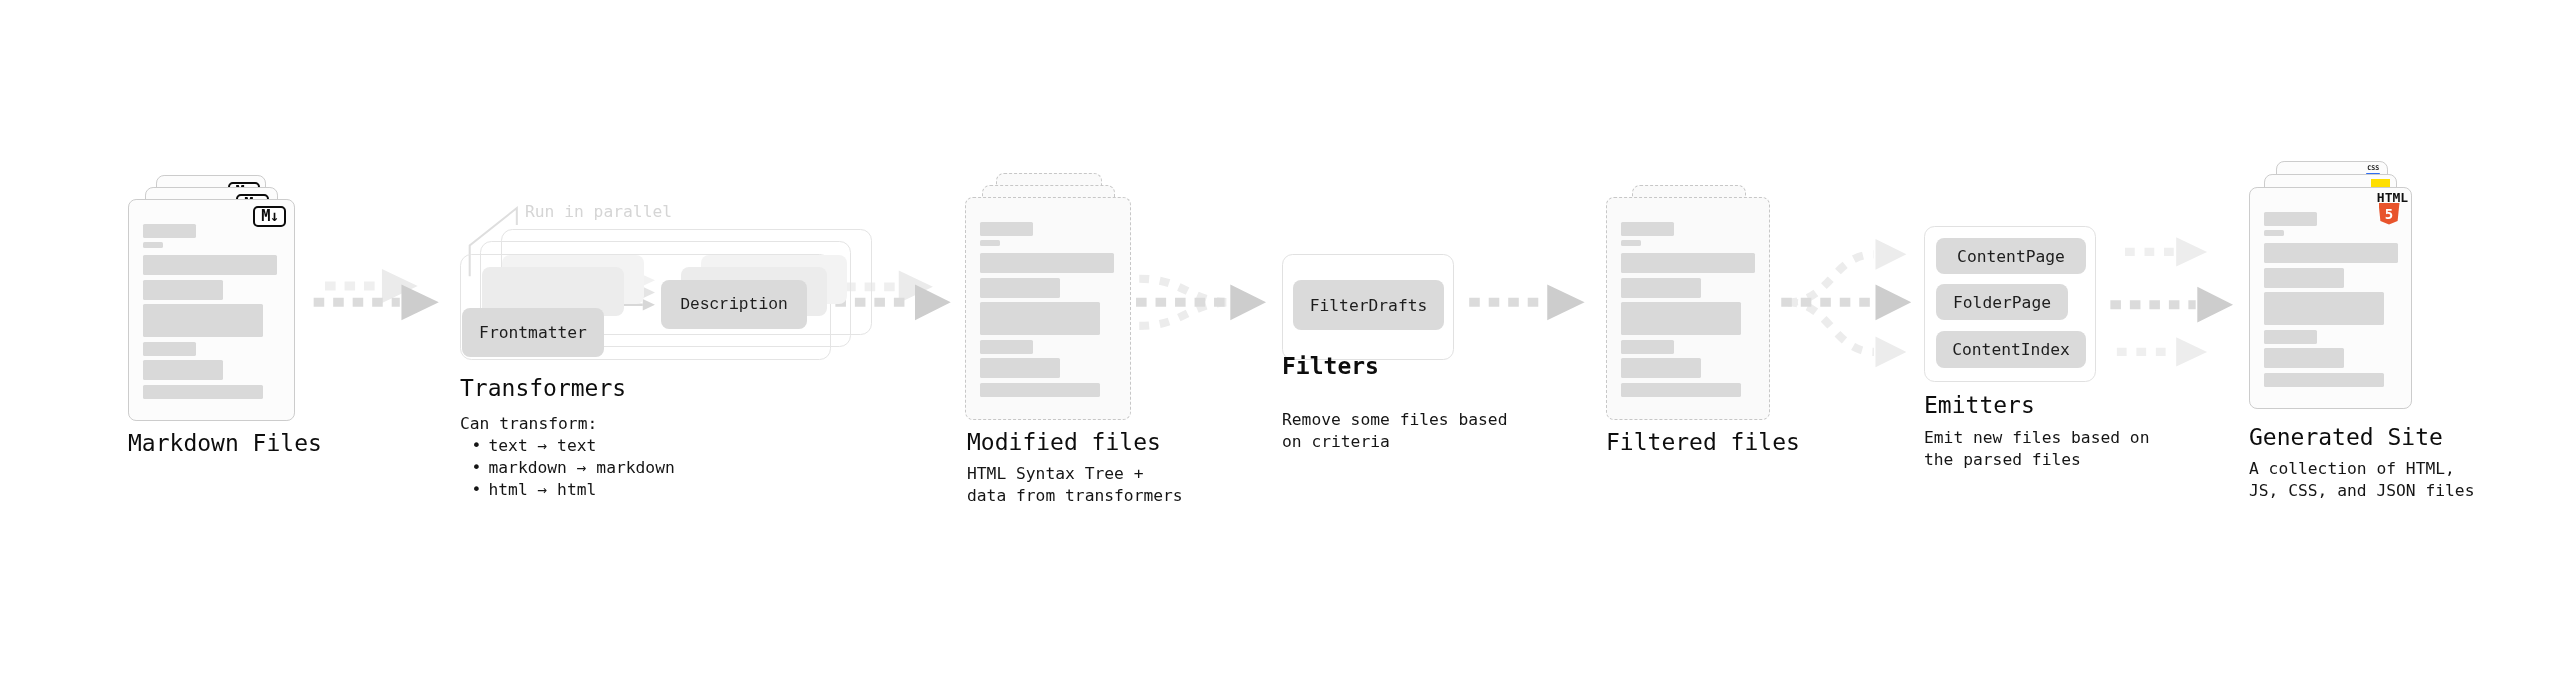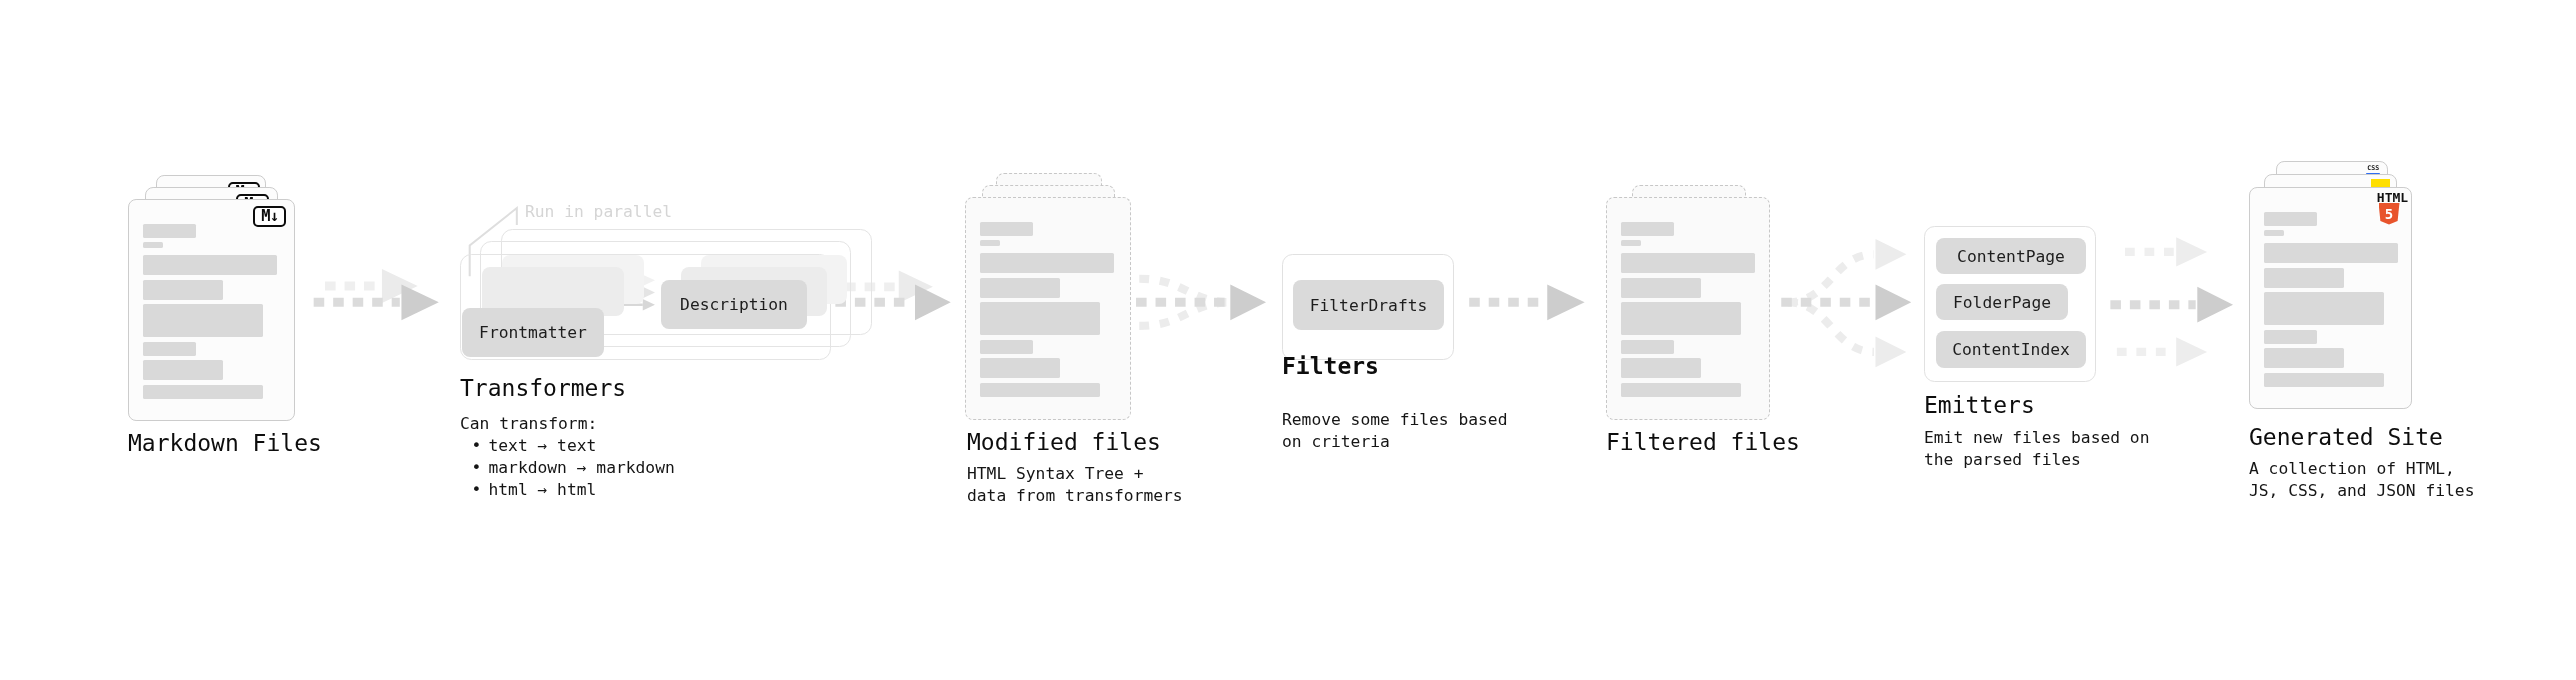--- a/index.html
+++ b/index.html
@@ -146,21 +146,21 @@
     <div class="ghost lighter" style="left:502px;top:255px;width:142px;height:49px;"></div>
     <div class="ghost lighter" style="left:701px;top:255px;width:146px;height:49px;"></div>
     <div class="ghost" style="left:482px;top:267px;width:142px;height:49px;"></div>
     <div class="ghost" style="left:681px;top:267px;width:146px;height:49px;"></div>
 
     <div class="frame" style="left:501px;top:229px;width:371px;height:106px;"></div>
     <div class="frame" style="left:480px;top:241px;width:371px;height:106px;"></div>
     <div class="frame" style="left:460px;top:254px;width:371px;height:106px;"></div>
 
     <div class="btn" style="left:462px;top:280px;width:142px;height:49px;margin-top:28px;">Frontmatter</div>
-    <div class="btn" style="left:661px;top:280px;width:146px;height:49px;">Description</div>
+    <div class="btn" style="left:661px;top:280px;width:146px;height:49px;font-family:Liberation Mono, monospace;">Description</div>
 
     <div class="annotation" style="left:525px;top:202px;">Run in parallel</div>
 
     <div class="stage-label" style="left:460px;top:375px;">Transformers</div>
     <div class="body-text" style="left:460px;top:413px;">
       <div>Can transform:</div>
       <div class="bullet-line">
         <span>•</span>
         <span>text → text</span>
       </div>

